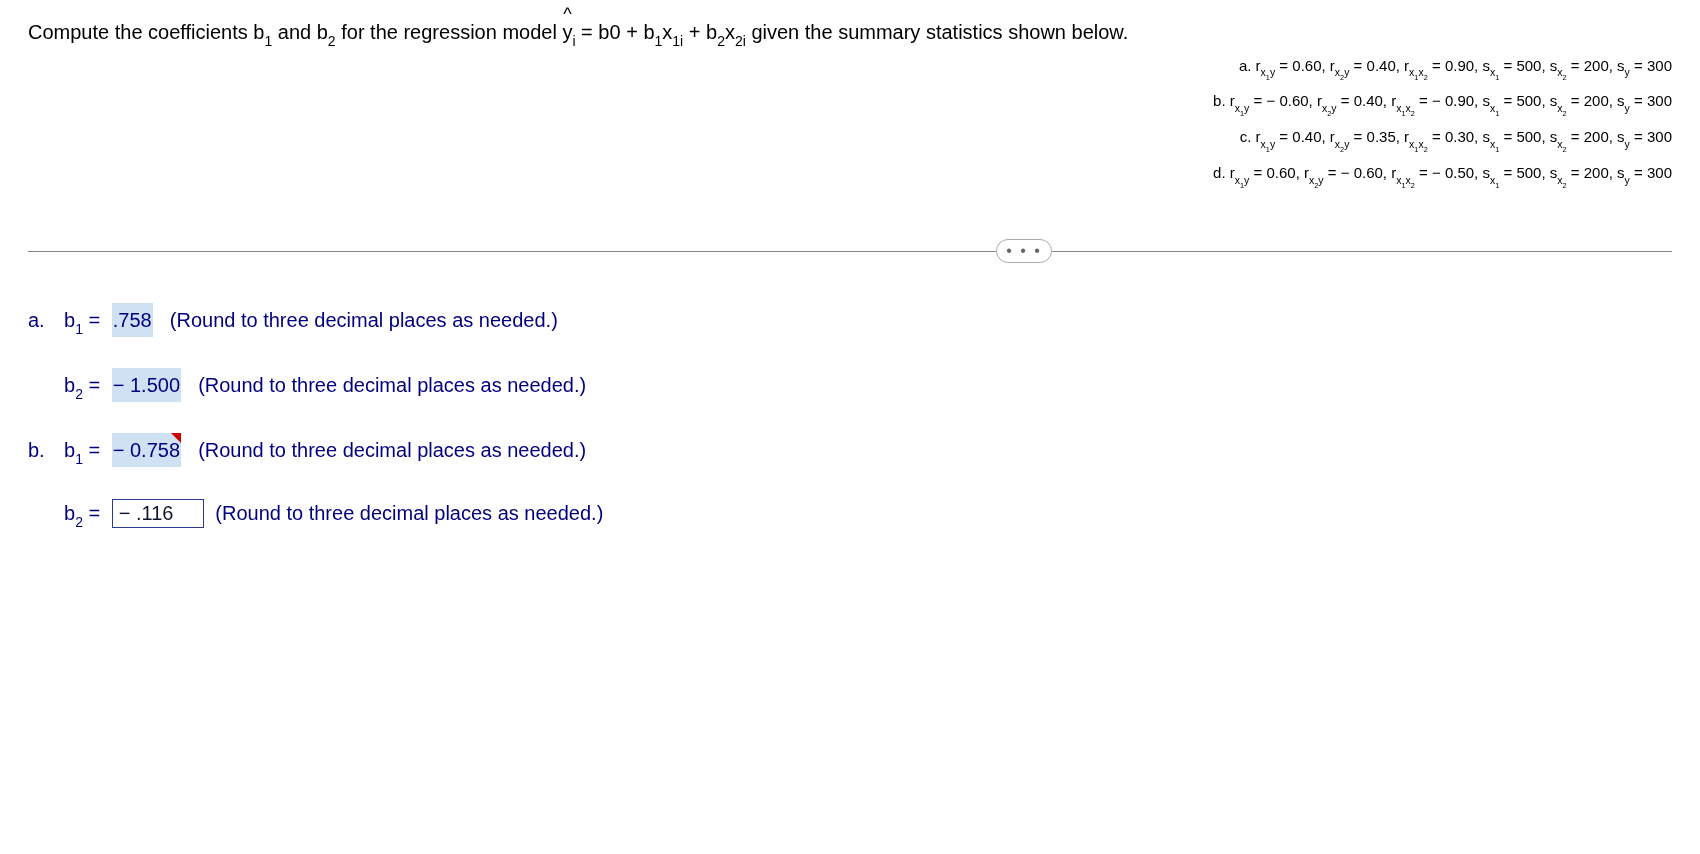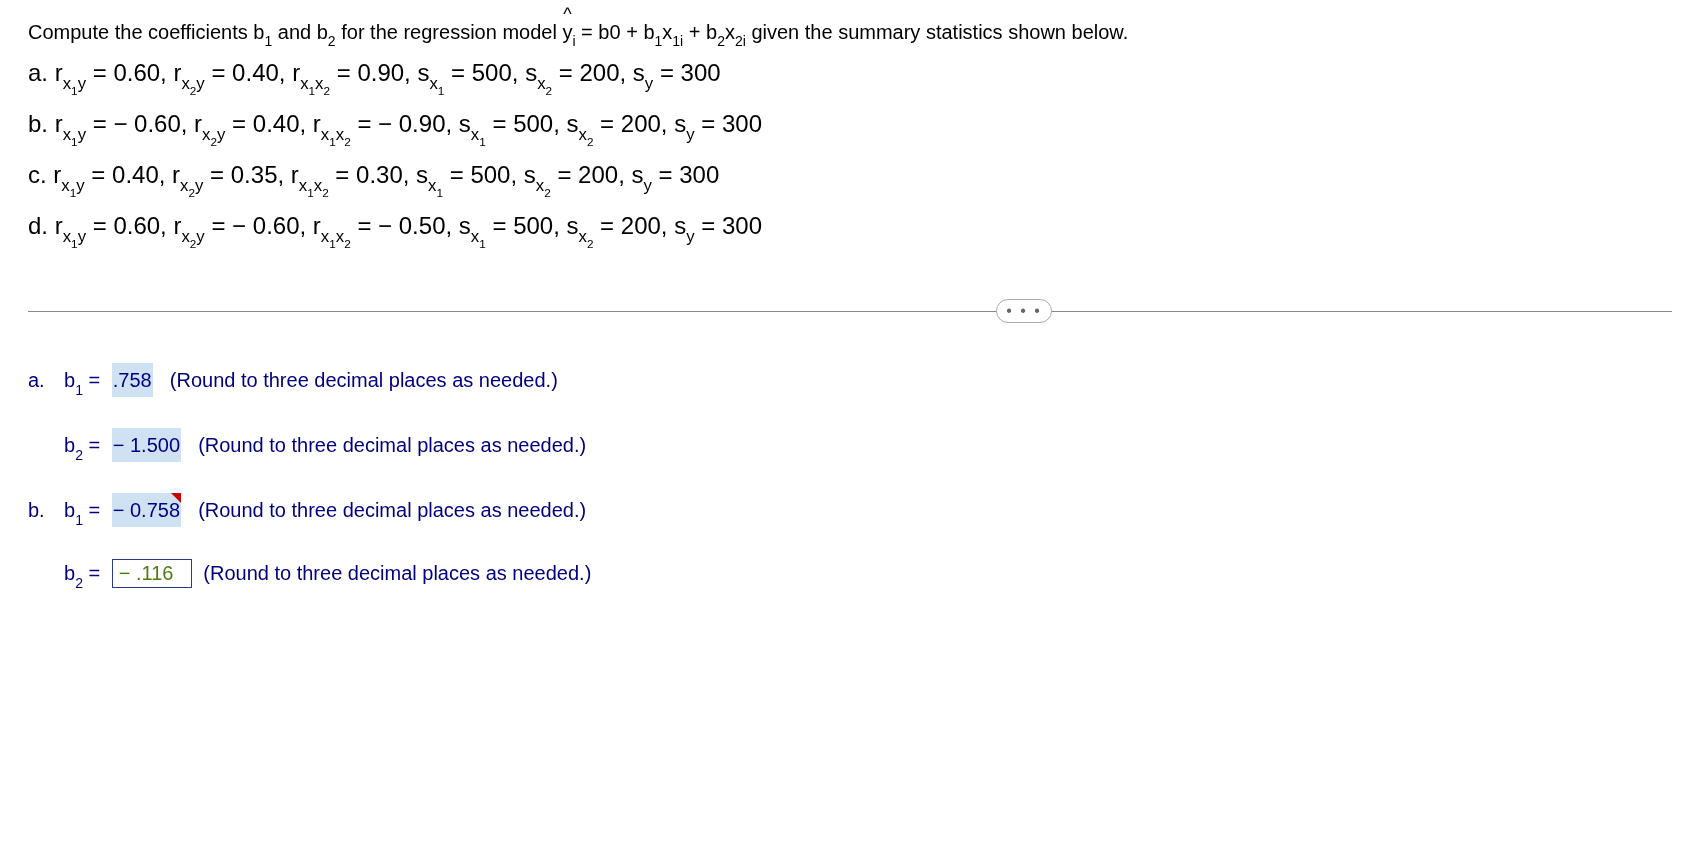--- a/index.html
+++ b/index.html
@@ -11,21 +11,22 @@
       width: 1700px;
       background: #fff;
     }
     .question-line {
       margin-bottom: 4px;
       line-height: 1.4;
     }
     .option-line {
       margin-bottom: 8px;
       line-height: 1.6;
-      font-size: 24px;
+      font-size: 15px;
+      text-align: right;
     }
     .sub { font-size: 0.7em; vertical-align: sub; position: relative; top: 0.15em; }
     .divider-wrap {
       position: relative;
       margin: 50px 0 40px 0;
       height: 24px;
     }
     .divider {
       border-top: 1px solid #888;
       width: 100%;
@@ -73,22 +74,22 @@
       top: 0; right: 0;
       width: 0; height: 0;
       border-top: 10px solid #c00;
       border-left: 10px solid transparent;
     }
     .val-input {
       border: 1px solid #2a3b8f;
       padding: 2px 6px;
       font-family: inherit;
       font-size: inherit;
-      color: #4d7c0f;
-      width: 80px;
+      color: #0f172a;
+      width: 92px;
       text-align: left;
     }
     .hat { position: relative; display: inline-block; }
     .hat::before {
       content: '^';
       position: absolute;
       top: -0.9em;
       left: 50%;
       transform: translateX(-50%);
       font-size: 0.9em;

